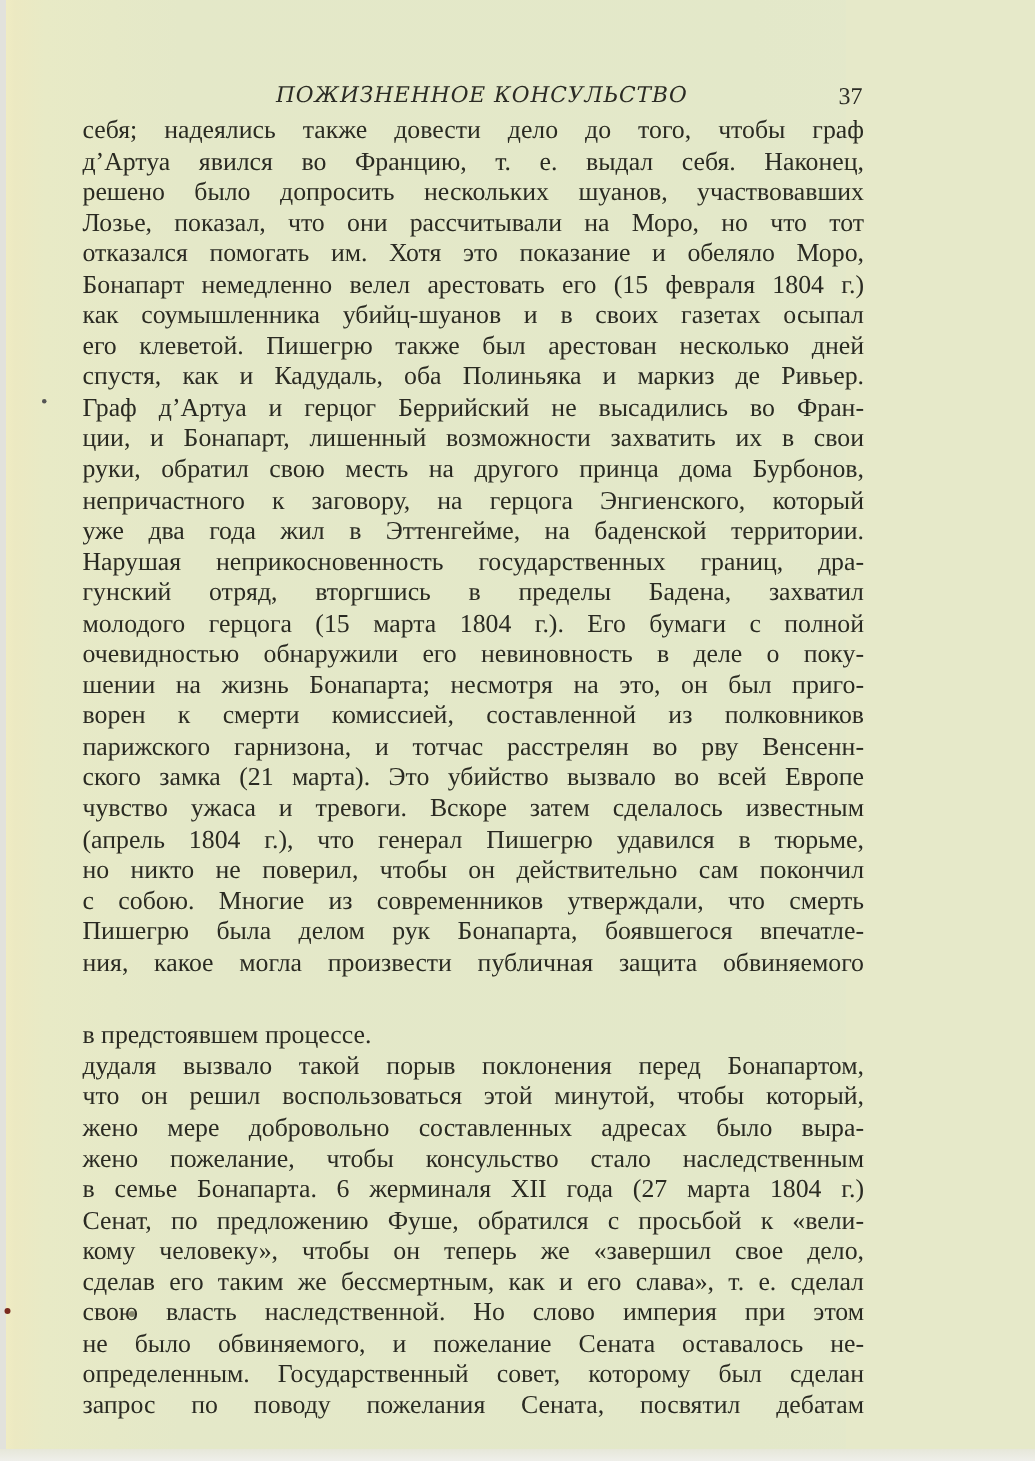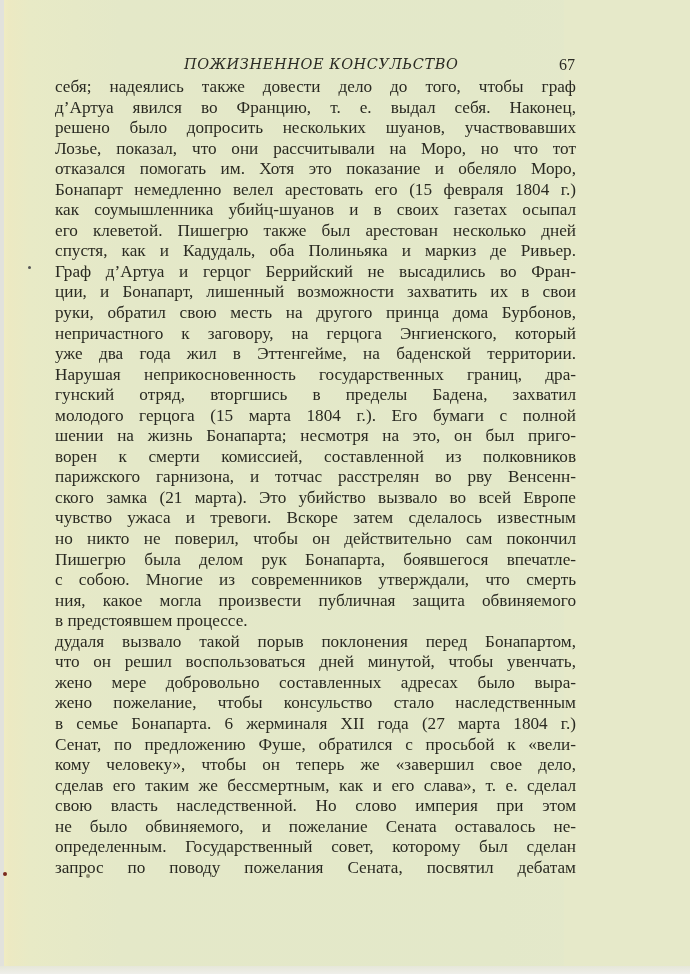--- a/index.html
+++ b/index.html
@@ -30,69 +30,71 @@
   }
   .text {
     position: absolute; left: 55px; top: 77px; width: 521px;
     font-family: "Liberation Serif", serif; font-size: 17.2px;
     line-height: 20.55px; color: #2a2a22;
   }
   .line {
     display: block; height: 20.55px; white-space: nowrap;
     text-align: justify; text-align-last: justify;
   }
-  .line.last { text-align-last: left; }
+  .line.last { text-align-last: left; margin-top: 28px; }
   .line.indent { padding-left: 16px; }
   .bold { font-weight: bold; letter-spacing: 0.3px; }
   .ital { }
   .mark {
     position: absolute; border-radius: 50%;
   }
 </style>
 </head>
 <body>
 
 <div class="page">
   <div class="left-strip"></div>
   <div class="bottom-strip"></div>
 
   <div class="running-head">ПОЖИЗНЕННОЕ КОНСУЛЬСТВО</div>
-  <div class="page-number">67</div>
+  <div class="page-number">37</div>
 
   <div class="text">
     <span class="line">себя; надеялись также довести дело до того, чтобы граф</span>
     <span class="line">д’Артуа явился во Францию, т. е. выдал себя. Наконец,</span>
     <span class="line">решено было допросить нескольких шуанов, участвовавших</span>
     <span class="line">Лозье, показал, что они рассчитывали на Моро, но что тот</span>
     <span class="line">отказался помогать им. Хотя это показание и обеляло Моро,</span>
     <span class="line">Бонапарт немедленно велел арестовать его (15 февраля 1804 г.)</span>
     <span class="line">как соумышленника убийц-шуанов и в своих газетах осыпал</span>
     <span class="line">его клеветой. Пишегрю также был арестован несколько дней</span>
     <span class="line">спустя, как и Кадудаль, оба Полиньяка и маркиз де Ривьер.</span>
     <span class="line">Граф д’Артуа и герцог Беррийский не высадились во Фран-</span>
     <span class="line">ции, и Бонапарт, лишенный возможности захватить их в свои</span>
     <span class="line">руки, обратил свою месть на другого принца дома Бурбонов,</span>
     <span class="line">непричастного к заговору, на герцога Энгиенского, который</span>
     <span class="line">уже два года жил в Эттенгейме, на баденской территории.</span>
     <span class="line">Нарушая неприкосновенность государственных границ, дра-</span>
     <span class="line">гунский отряд, вторгшись в пределы Бадена, захватил</span>
     <span class="line">молодого герцога (15 марта 1804 г.). Его бумаги с полной</span>
+    <span class="line">очевидностью обнаружили его невиновность в деле о поку-</span>
     <span class="line">шении на жизнь Бонапарта; несмотря на это, он был приго-</span>
     <span class="line">ворен к смерти комиссией, составленной из полковников</span>
     <span class="line">парижского гарнизона, и тотчас расстрелян во рву Венсенн-</span>
     <span class="line">ского замка (21 марта). Это убийство вызвало во всей Европе</span>
     <span class="line">чувство ужаса и тревоги. Вскоре затем сделалось известным</span>
+    <span class="line">(апрель 1804 г.), что генерал Пишегрю удавился в тюрьме,</span>
     <span class="line">но никто не поверил, чтобы он действительно сам покончил</span>
+    <span class="line">с собою. Многие из современников утверждали, что смерть</span>
     <span class="line">Пишегрю была делом рук Бонапарта, боявшегося впечатле-</span>
-    <span class="line">с собою. Многие из современников утверждали, что смерть</span>
     <span class="line">ния, какое могла произвести публичная защита обвиняемого</span>
     <span class="line last">в предстоявшем процессе.</span>
 
     <span class="line">дудаля вызвало такой порыв поклонения перед Бонапартом,</span>
-    <span class="line">что он решил воспользоваться дней минутой, чтобы увенчать,</span>
+    <span class="line">что он решил воспользоваться этой минутой, чтобы который,</span>
     <span class="line">жено мере добровольно составленных адресах было выра-</span>
     <span class="line">жено пожелание, чтобы консульство стало наследственным</span>
     <span class="line">в семье Бонапарта. 6 жерминаля XII года (27 марта 1804 г.)</span>
     <span class="line">Сенат, по предложению Фуше, обратился с просьбой к «вели-</span>
     <span class="line">кому человеку», чтобы он теперь же «завершил свое дело,</span>
     <span class="line">сделав его таким же бессмертным, как и его слава», т. е. сделал</span>
     <span class="line"><span>свою власть наследственной. Но слово</span> <span class="ital">империя</span> <span>при этом</span></span>
     <span class="line">не было обвиняемого, и пожелание Сената оставалось не-</span>
     <span class="line">определенным. Государственный совет, которому был сделан</span>
     <span class="line">запрос по поводу пожелания Сената, посвятил дебатам</span>

